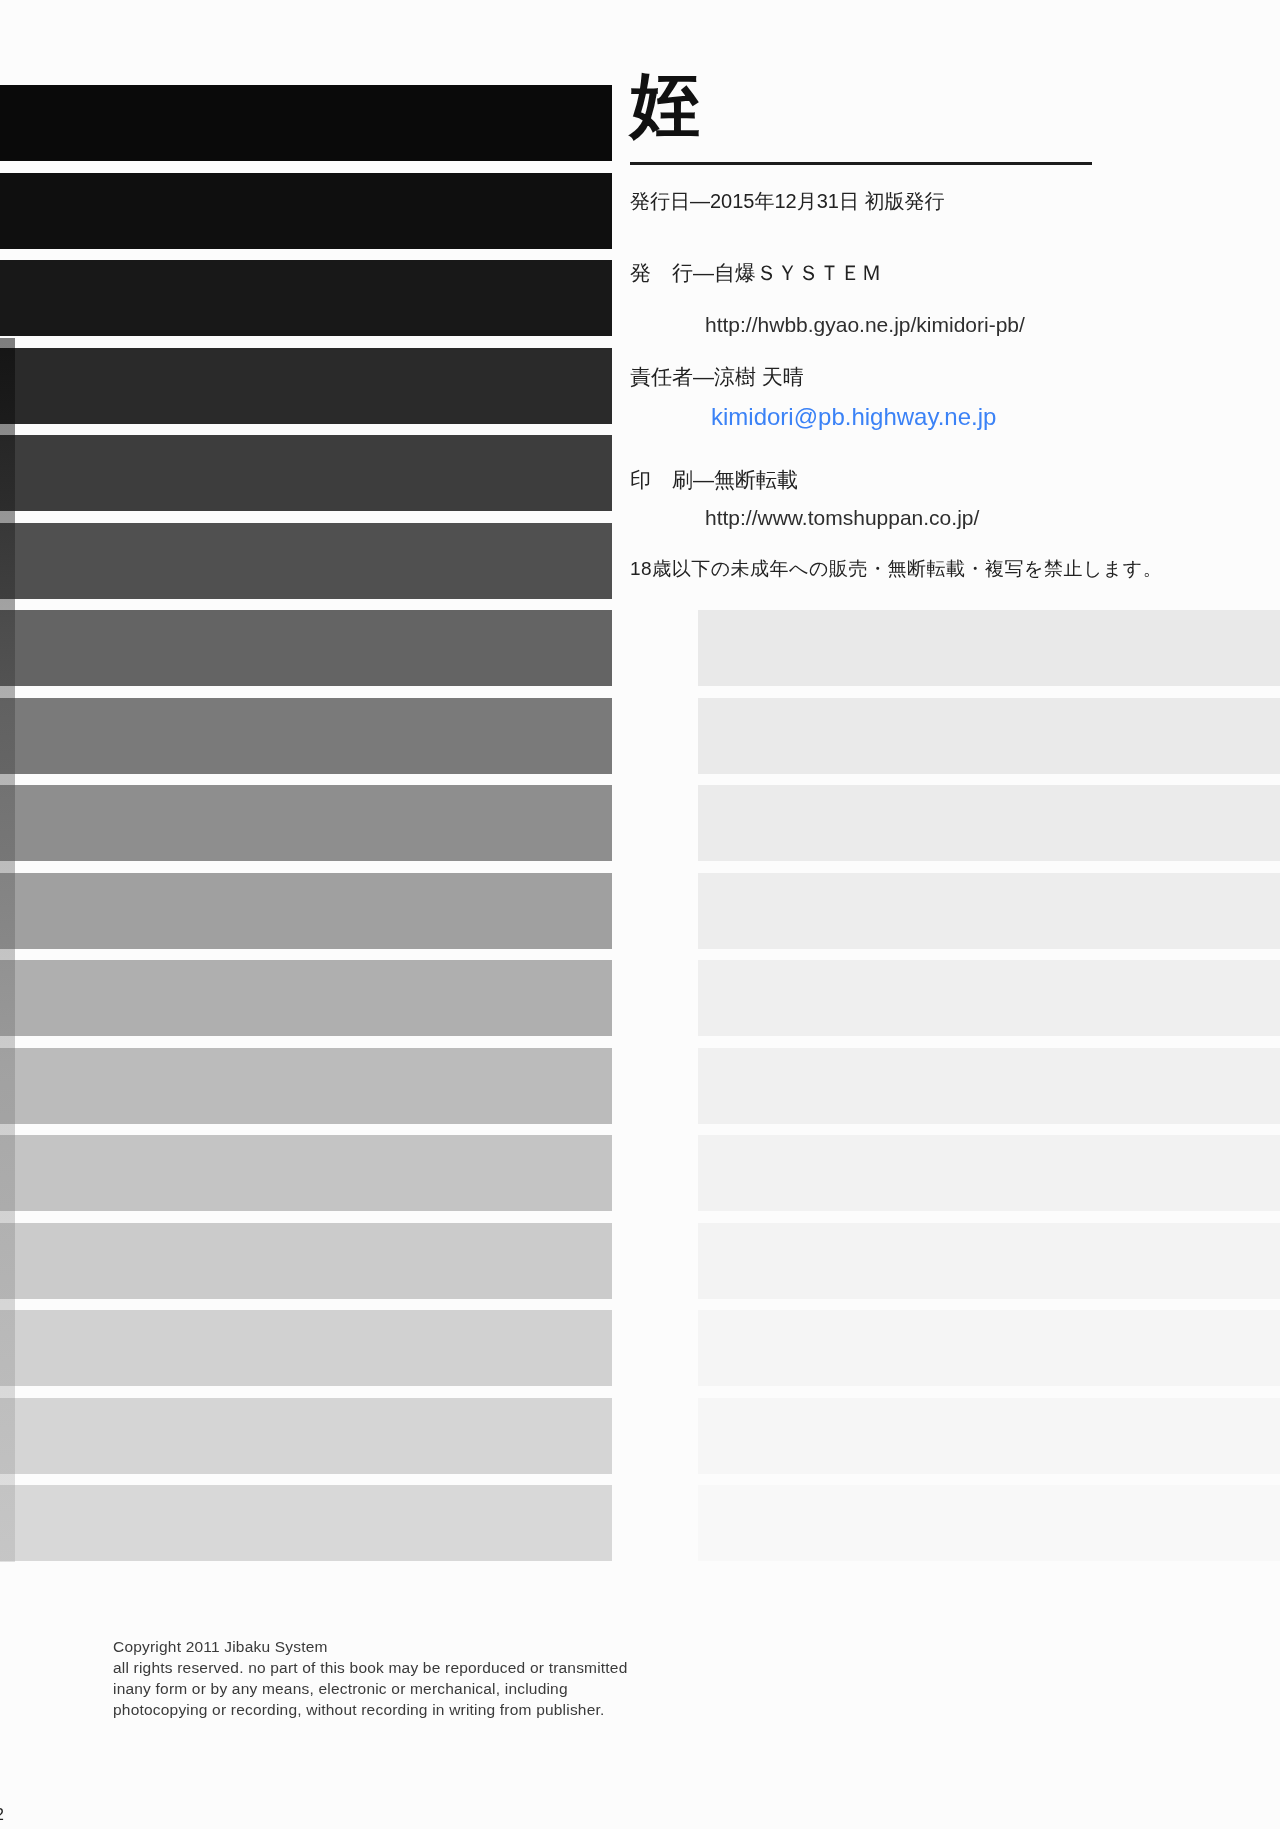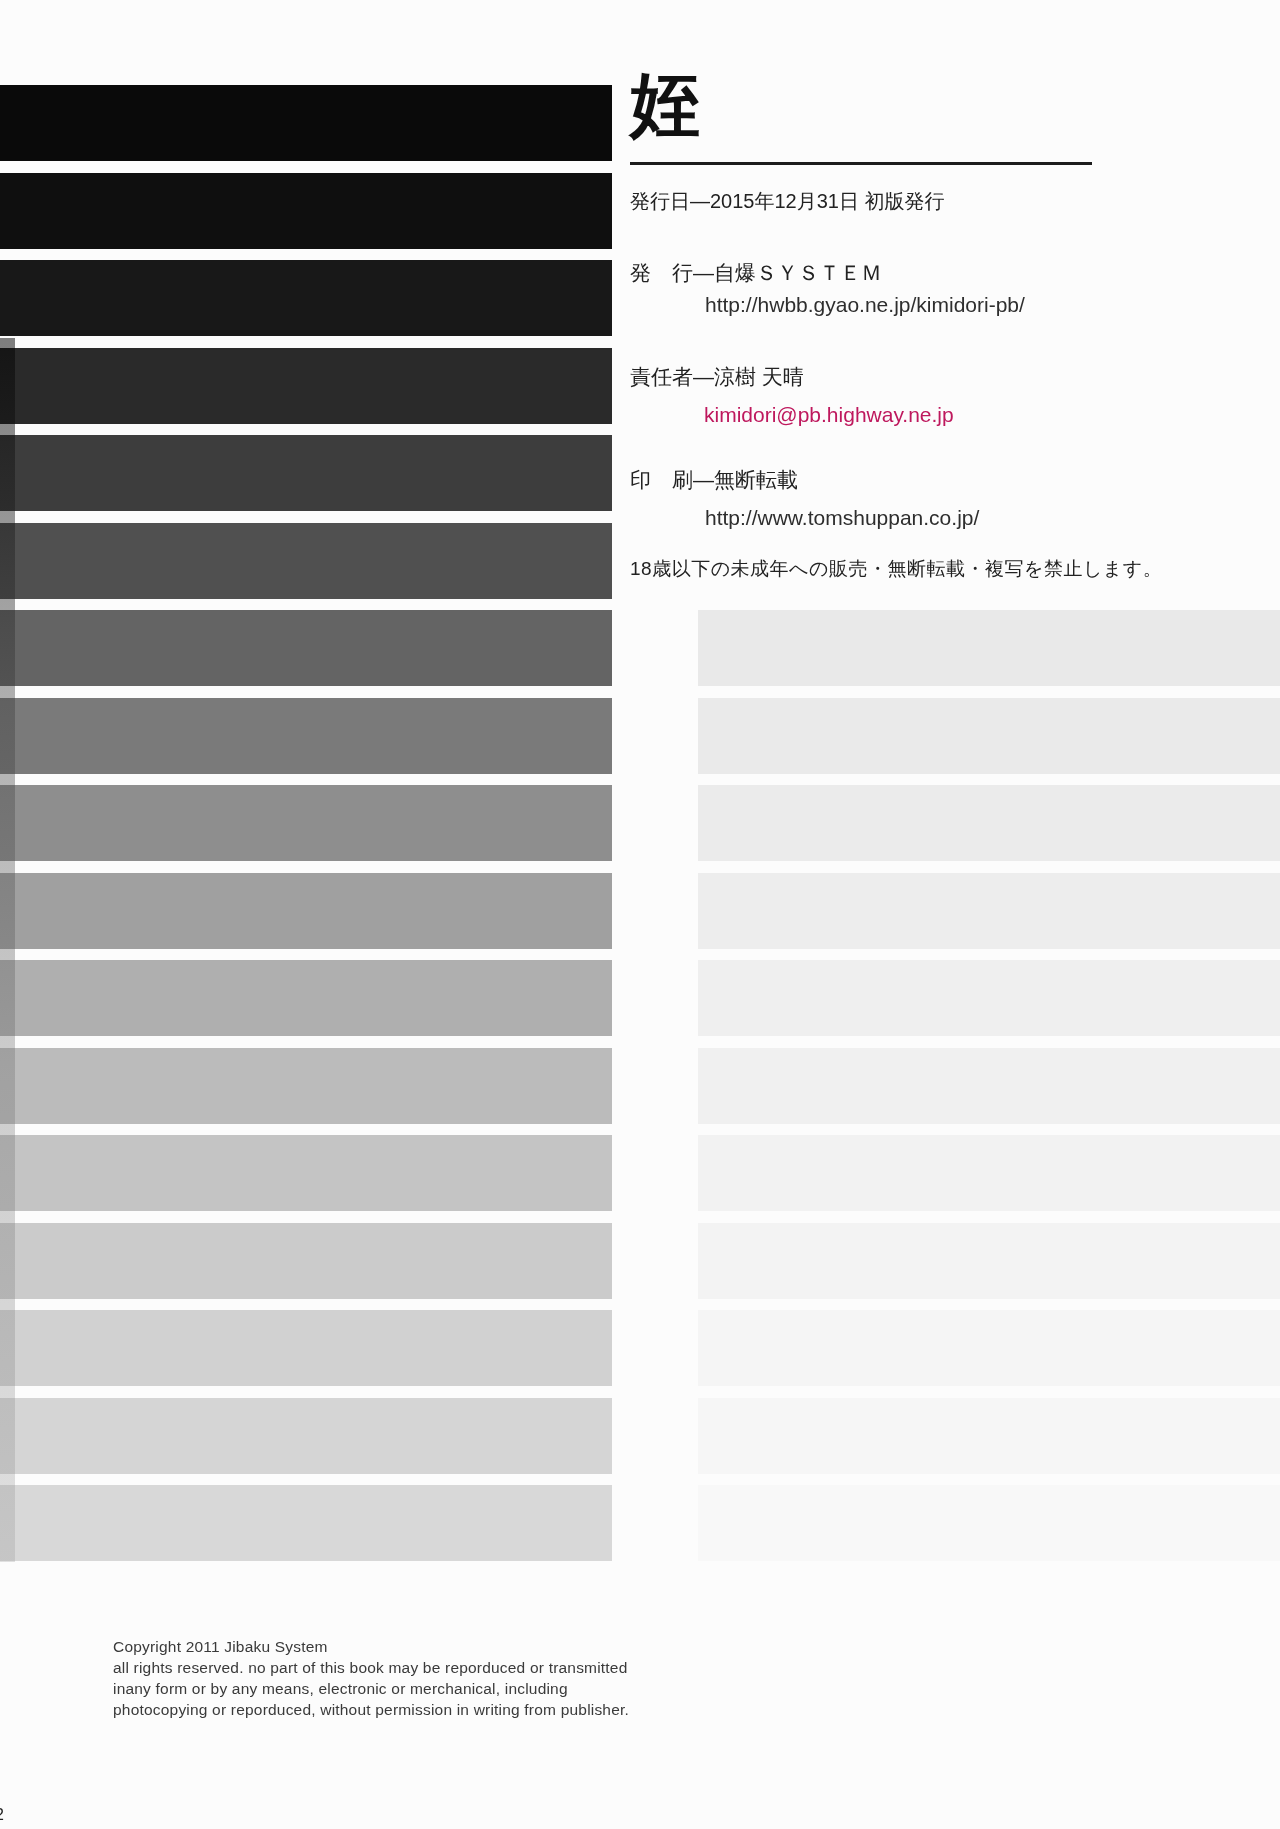--- a/index.html
+++ b/index.html
@@ -39,23 +39,23 @@
     font-size: 70px; font-weight: 900; line-height: 1;
     color: #111; letter-spacing: 2px;
   }
   .title-rule {
     position: absolute; left: 0; top: 162px;
     width: 462px; height: 3px; background: #1c1c1c;
   }
   .c-line { position: absolute; left: 0; white-space: nowrap; color: #222; margin-top: 12px; }
   .c-date      { top: 176px; font-size: 20px; }
   .c-publisher { top: 247px; font-size: 21px; text-align: center; }
-  .c-puburl    { top: 281px; left: 75px; font-size: 21px; color: #2e2e2e; }
+  .c-puburl    { top: 301px; left: 75px; font-size: 21px; color: #2e2e2e; }
   .c-resp      { top: 351px; font-size: 21px; }
-  .c-email     { top: 391px; left: 74px; font-size: 21px; color: #be185d; }
+  .c-email     { top: 391px; left: 81px; font-size: 24px; color: #3b82f6; }
   .c-printer   { top: 454px; font-size: 21px; }
   .c-prnurl    { top: 494px; left: 75px; font-size: 21px; color: #2e2e2e; }
   .c-notice    { top: 544px; font-size: 19px; letter-spacing: 0.5px; }
   
   .copyright {
     position: absolute; left: 113px; top: 1636px;
     width: 470px; font-size: 15.5px; line-height: 21px;
     color: #3a3a3a; letter-spacing: 0.2px;
   }
   .copyright .line { white-space: nowrap; }
@@ -116,18 +116,18 @@
     <div class="c-line c-email">kimidori@pb.highway.ne.jp</div>
     <div class="c-line c-printer">印　刷―無断転載</div>
     <div class="c-line c-prnurl">http://www.tomshuppan.co.jp/</div>
     <div class="c-line c-notice">18歳以下の未成年への販売・無断転載・複写を禁止します。</div>
   </div>
 
   <div class="copyright">
       <div class="line">Copyright 2011 Jibaku System</div>
       <div class="line">all rights reserved. no part of this book may be reporduced or transmitted</div>
       <div class="line">inany form or by any means, electronic or merchanical, including</div>
-      <div class="line">photocopying or reporduced, without permission in writing from publisher.</div>
+      <div class="line">photocopying or recording, without recording in writing from publisher.</div>
     </div>
 
   <div class="page-number">2</div>
 
 </div>
 
 </body></html>

